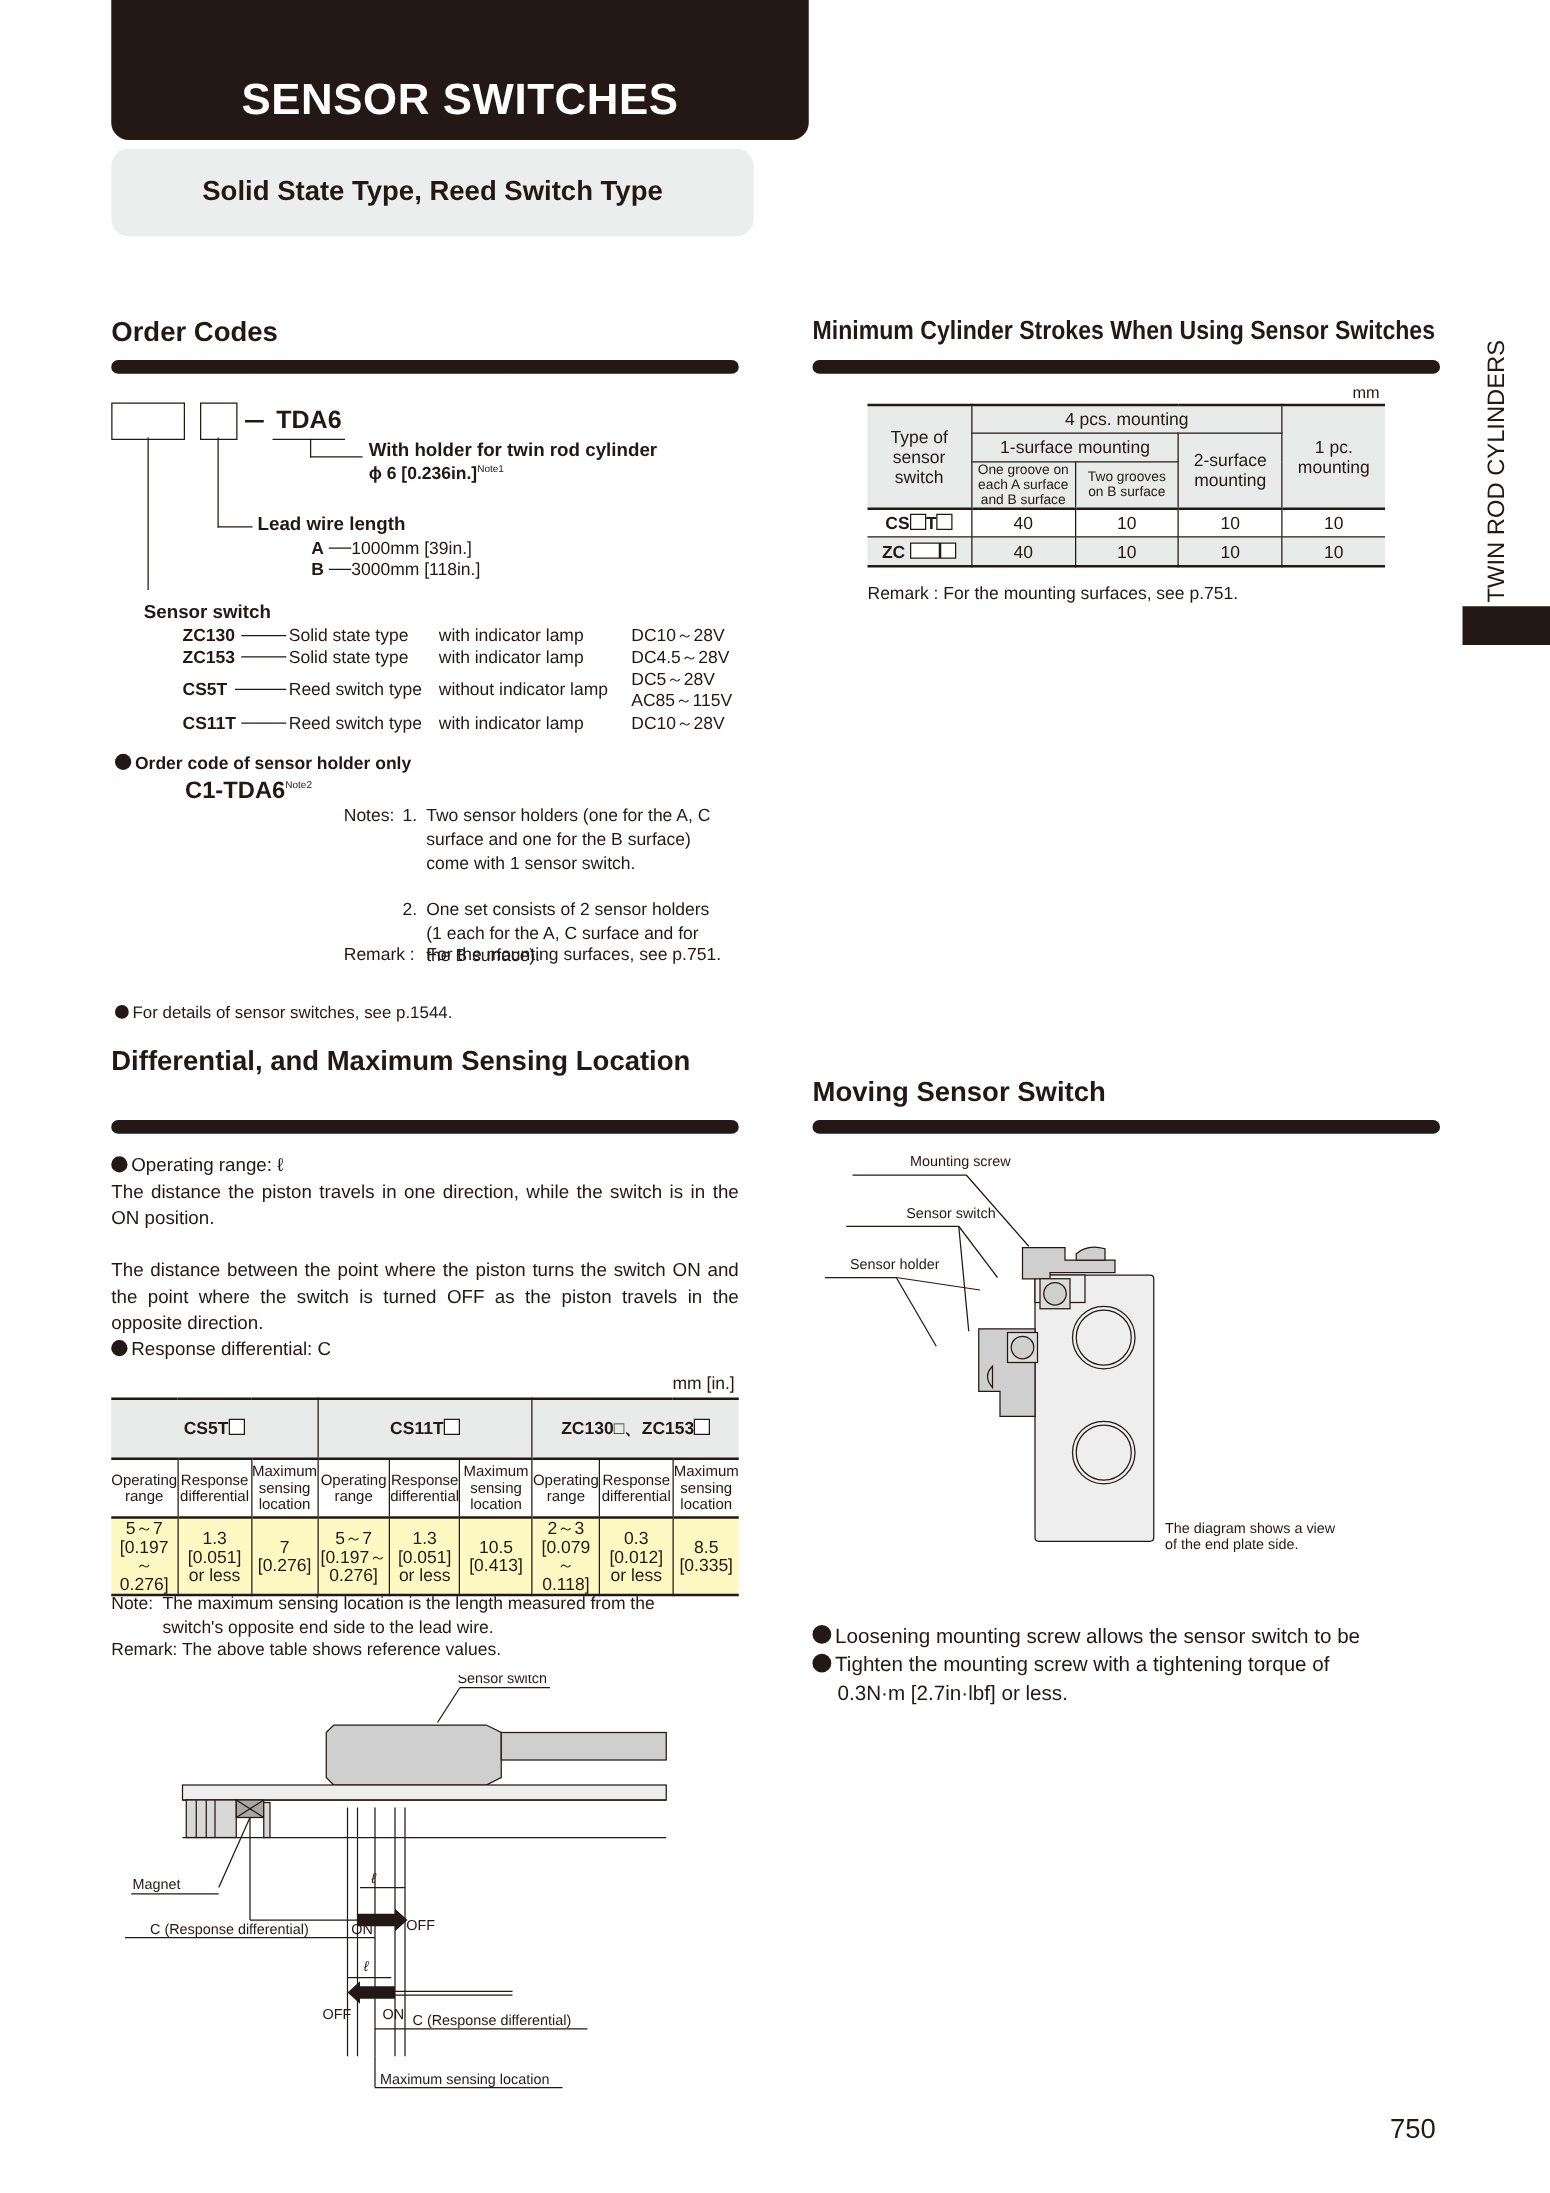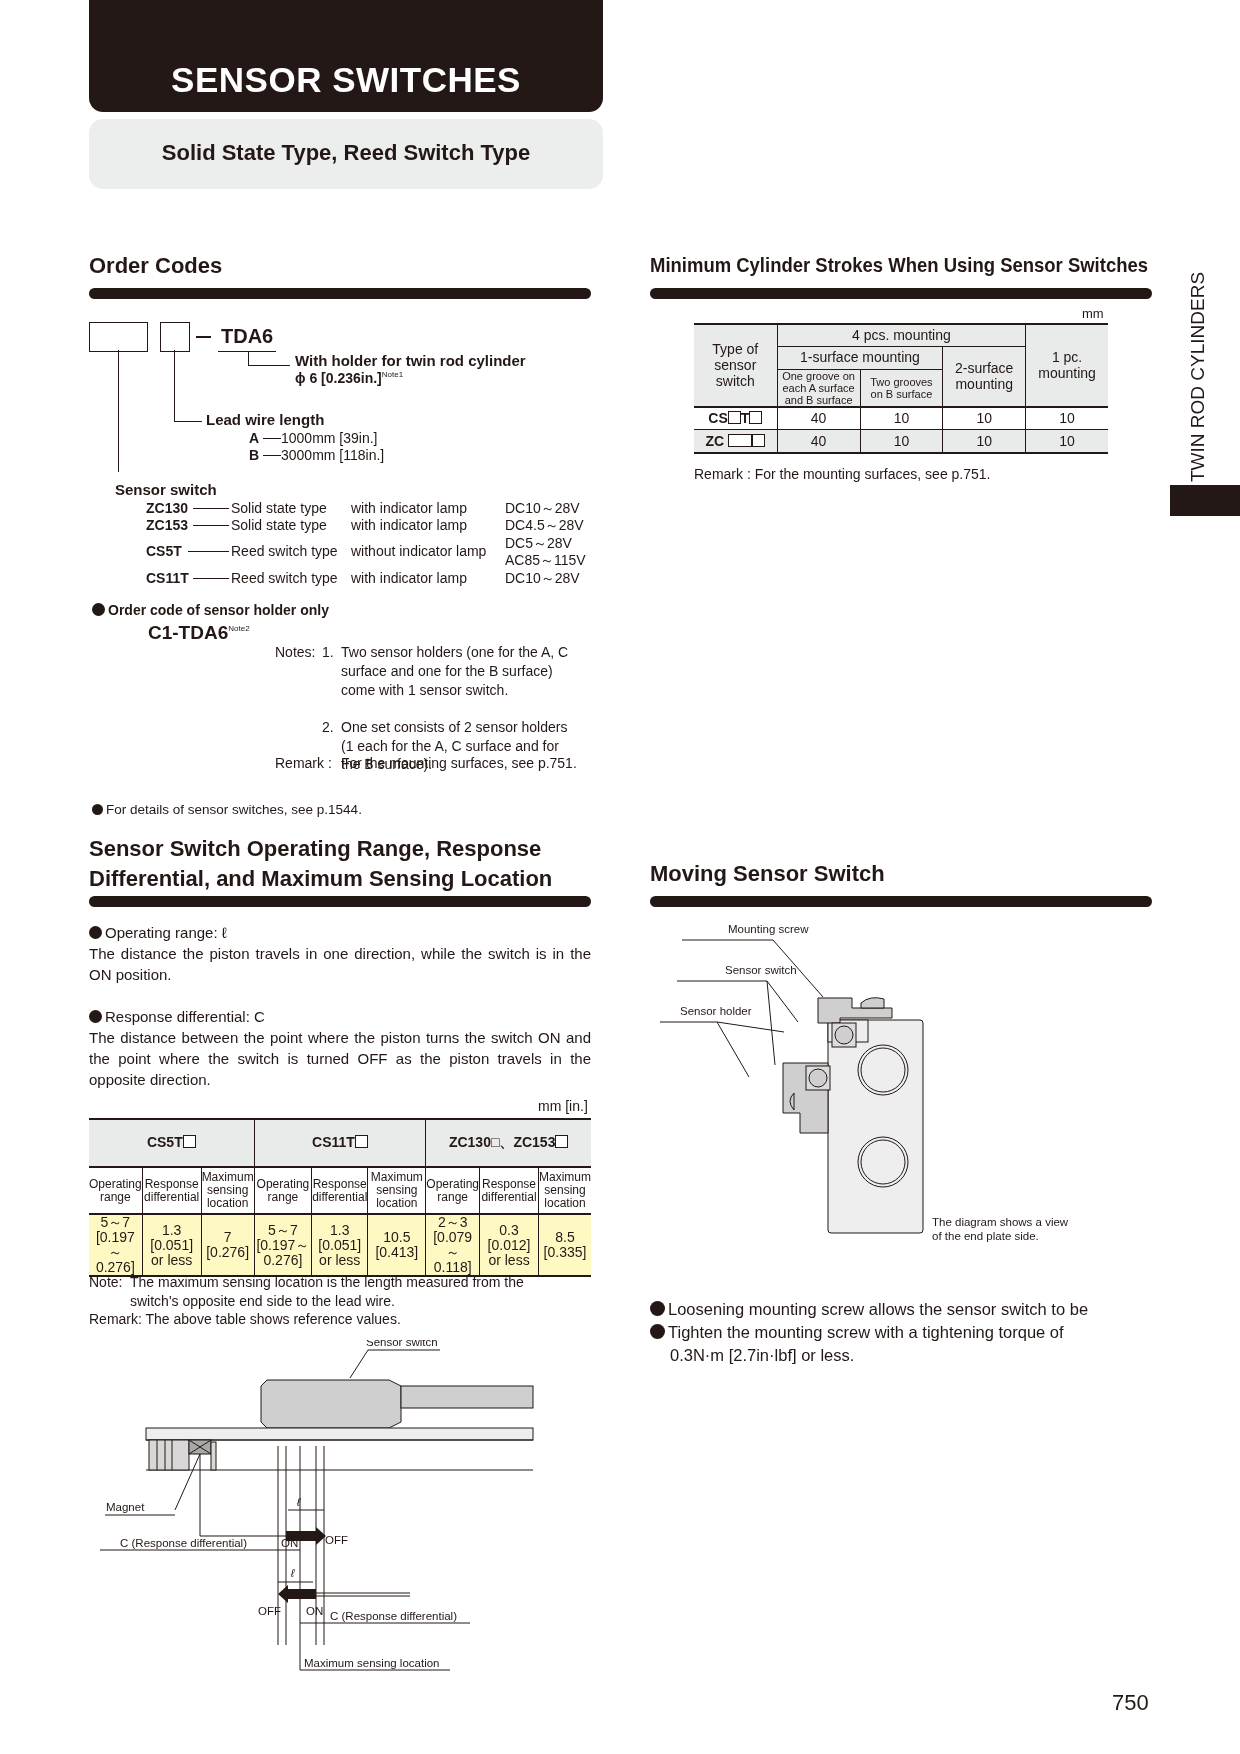--- a/index.html
+++ b/index.html
@@ -1,20 +1,20 @@
 <!DOCTYPE html>
 <html><head>
 <meta charset="utf-8">
 <style>
   html, body { margin:0; padding:0; background:#ffffff; }
   body { width:1240px; height:1754px; position:relative; overflow:hidden;
          font-family:"Liberation Sans", sans-serif; color:#231815; }
   .abs { position:absolute; }
   .banner { left:89px; top:0; width:514px; height:112px; background:#231815;
-            border-radius:0 0 14px 14px; }
+            border-radius:0 0 14px 14px;padding-left:44px; }
   .banner-title { position:absolute; left:0; right:0; top:60px; text-align:center;
                   color:#fff; font-weight:bold; font-size:35px; letter-spacing:0.5px; }
   .subbanner { left:89px; top:119px; width:514px; height:70px; background:#eceded;
                border-radius:14px; }
   .subbanner-title { position:absolute; left:0; right:0; top:21px; text-align:center;
                      font-weight:bold; font-size:22px; }
   .sec-title { font-weight:bold; font-size:22px; }
   .rule { height:11px; background:#231815; border-radius:6px; }
   .small { font-size:14px; }
   .b { font-weight:bold; }
@@ -195,31 +195,30 @@
     <td class="hdr">40</td>
     <td class="hdr">10</td>
     <td class="hdr">10</td>
     <td class="hdr rgt">10</td>
   </tr>
 </tbody>
   </table>
 <div class="abs small" style="left:694px; top:466px;">Remark : For the mounting surfaces, see p.751.</div>
 
 <div class="abs sec-title" style="left:89px; top:834px; line-height:30px;">
-  <div>Sensor Switch Operating Range, Response</div>
   <div>Differential, and Maximum Sensing Location</div>
 </div>
 <div class="abs rule" style="left:89px; top:896px; width:502px;"></div>
 
 <div class="abs" style="left:89px; top:922px; width:502px;">
   <div class="para"><span class="dot"></span><span>Operating range:  ℓ</span></div>
   <div class="para" style="text-align-last:left;">The distance the piston travels in one direction, while the switch is in the ON position.</div>
   <div style="height:21px;"></div>
+  <div class="para">The distance between the point where the piston turns the switch ON and the point where the switch is turned OFF as the piston travels in the opposite direction.</div>
   <div class="para"><span class="dot"></span><span>Response differential: C</span></div>
-  <div class="para">The distance between the point where the piston turns the switch ON and the point where the switch is turned OFF as the piston travels in the opposite direction.</div>
 </div>
 
 <div class="abs" style="left:538px; top:1098px; font-size:14px;">mm [in.]</div>
 
 <table class="abs t2" style="left:89px; top:1118px; width:502px;">
   <tbody>
       <tr>
     <th class="hdr cat lft" colspan="3"><span>CS5T</span><span class="sqr"></span></th>
     <th class="hdr cat" colspan="3"><span>CS11T</span><span class="sqr"></span></th>
     <th class="hdr cat rgt" colspan="3"><span>ZC130□、ZC153</span><span class="sqr"></span></th>

